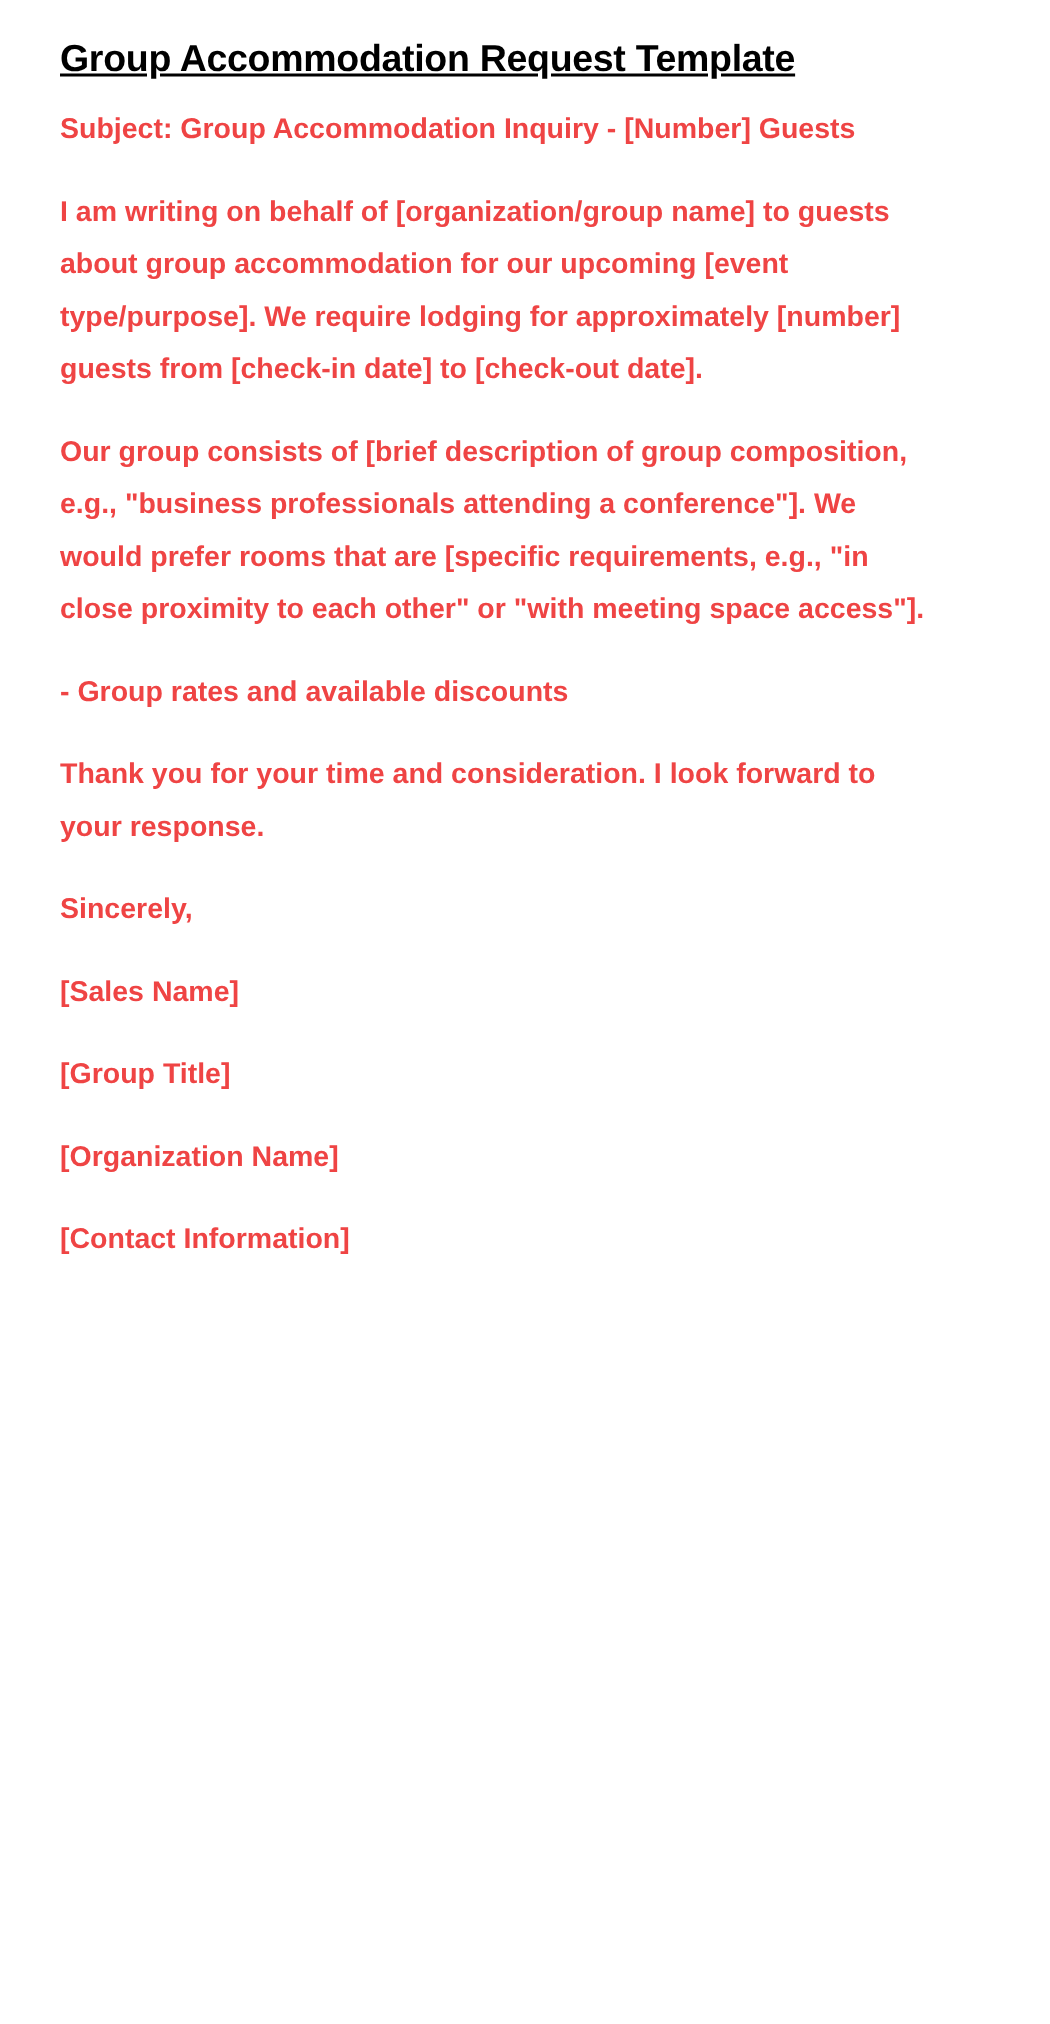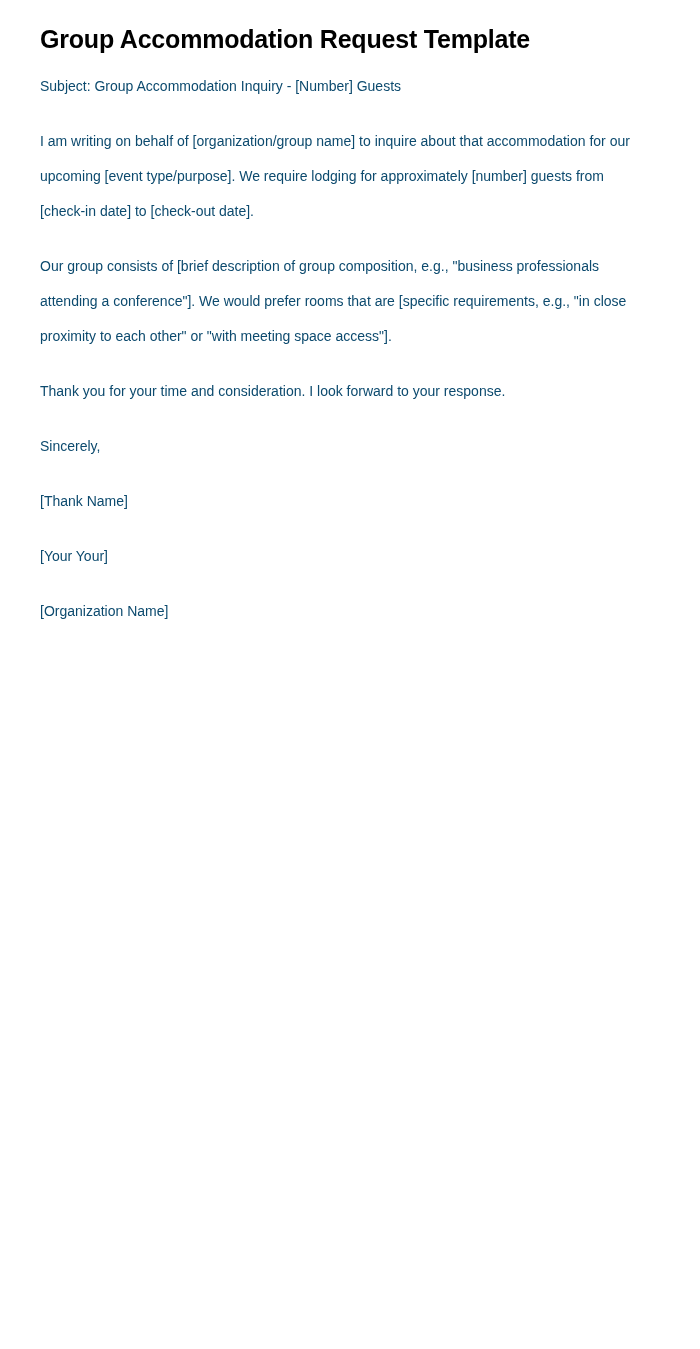--- a/index.html
+++ b/index.html
@@ -19,49 +19,52 @@
     padding: 24px 40px 60px 40px;
     background: #ffffff;
   }
   .doc-title {
     font-size: 25px;
     line-height: 30px;
     font-weight: 700;
     color: #000000;
     letter-spacing: -0.2px;
     margin: 0 0 15px 0;
+    text-decoration: underline;
   }
   .doc-par {
-    font-size: 14px;
+    font-size: 19px;
     line-height: 35px;
-    font-weight: 400;
+    font-weight: 700;
     margin: 0 0 20px 0;
     max-width: 590px;
-    color: #0c4a6e;
+    color: #ef4444;
   }
   .doc-par:last-child {
     margin-bottom: 0;
   }
 </style>
 </head>
 <body>
 
 <main class="page">
   <h1 class="doc-title">Group Accommodation Request Template</h1>
 
   <p class="doc-par">Subject: Group Accommodation Inquiry - [Number] Guests</p>
 
 
-  <p class="doc-par">I am writing on behalf of [organization/group name] to inquire about that accommodation for our upcoming [event type/purpose]. We require lodging for approximately [number] guests from [check-in date] to [check-out date].</p>
+  <p class="doc-par">I am writing on behalf of [organization/group name] to guests about group accommodation for our upcoming [event type/purpose]. We require lodging for approximately [number] guests from [check-in date] to [check-out date].</p>
 
   <p class="doc-par">Our group consists of [brief description of group composition, e.g., "business professionals attending a conference"]. We would prefer rooms that are [specific requirements, e.g., "in close proximity to each other" or "with meeting space access"].</p>
 
 
+  <p class="doc-par list-item">- Group rates and available discounts</p>
 
 
   <p class="doc-par">Thank you for your time and consideration. I look forward to your response.</p>
 
   <p class="doc-par">Sincerely,</p>
 
-  <p class="doc-par">[Thank Name]</p>
-  <p class="doc-par">[Your Your]</p>
+  <p class="doc-par">[Sales Name]</p>
+  <p class="doc-par">[Group Title]</p>
   <p class="doc-par">[Organization Name]</p>
+  <p class="doc-par">[Contact Information]</p>
 </main>
 
 </body></html>

